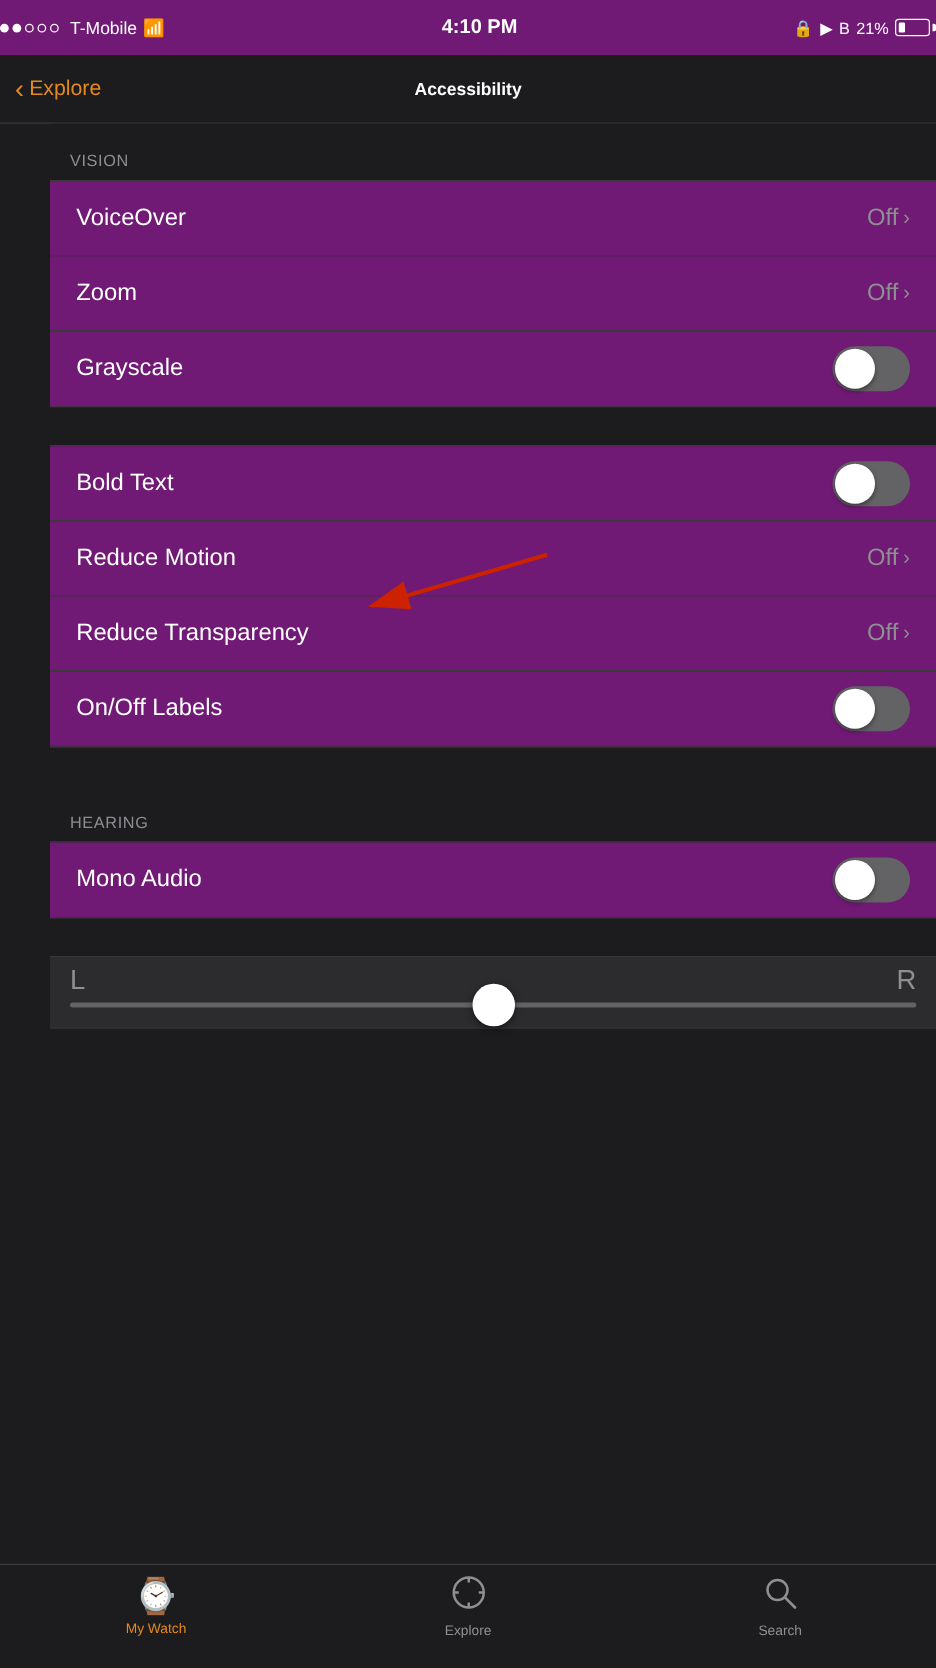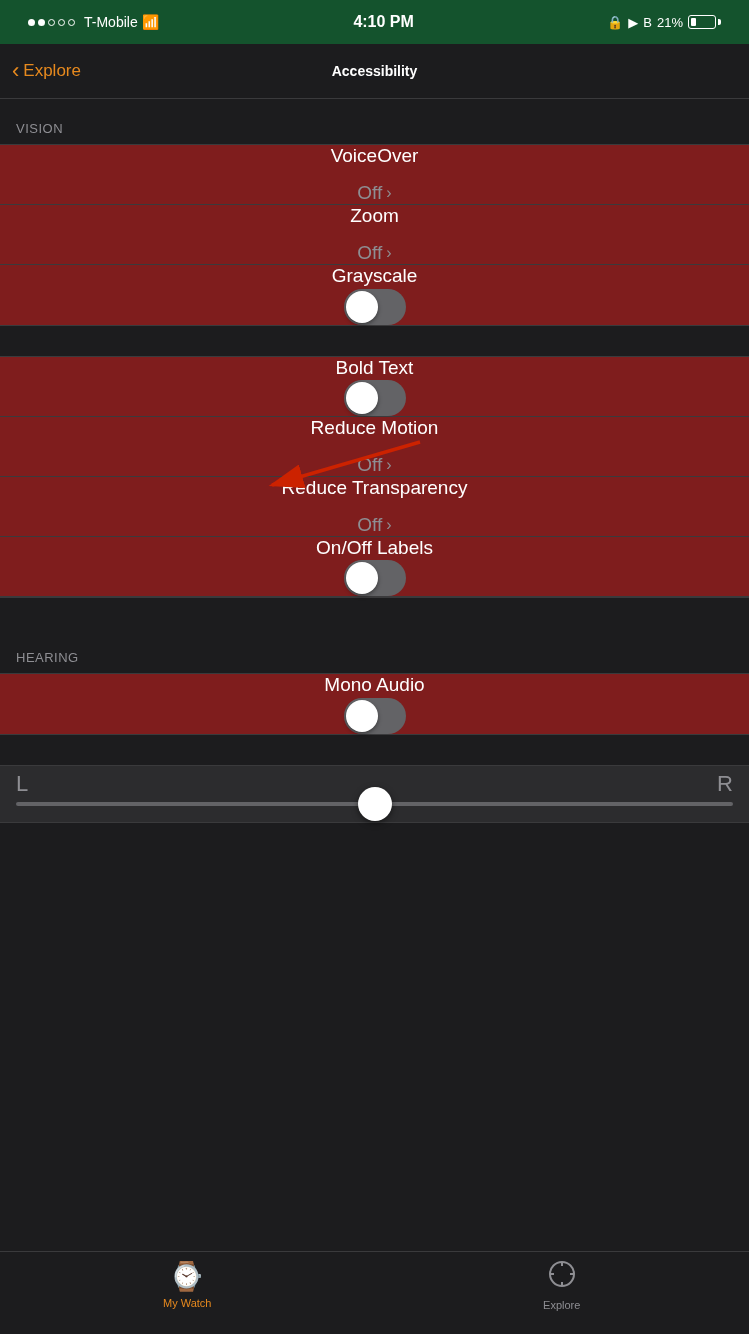--- a/index.html
+++ b/index.html
@@ -9,25 +9,25 @@
       background: #1c1c1e;
       font-family: -apple-system, 'Helvetica Neue', Arial, sans-serif;
       color: #ffffff;
       overflow: hidden;
       position: relative;
     }
 
     
     .status-bar {
       height: 44px;
-      background: #14532d;
+      background: #701a75;
       display: flex;
       align-items: center;
       justify-content: space-between;
-      padding: 0 28px;
+      padding: 0 0;
       font-size: 14px;
       color: #fff;
     }
     .status-left { display: flex; align-items: center; gap: 5px; }
     .status-center { font-weight: 600; font-size: 16px; }
     .status-right { display: flex; align-items: center; gap: 5px; font-size: 13px; }
     .signal-dots { display: flex; gap: 3px; align-items: center; }
     .dot { width: 7px; height: 7px; border-radius: 50%; background: #fff; }
     .dot.empty { background: transparent; border: 1.5px solid #fff; }
 
@@ -88,26 +88,25 @@
     
     .list-section {
       background: #2c2c2e;
       border-top: 1px solid #3a3a3c;
       border-bottom: 1px solid #3a3a3c;
     }
     .list-row {
       display: flex;
       align-items: center;
       justify-content: space-between;
-      padding: 0 6px;
+      padding: 0 21px;
       height: 60px;
-      background: #7f1d1d;
+      background: #701a75;
       border-bottom: 1px solid #3a3a3c;
       cursor: pointer;
-      flex-direction: column;
     }
     .list-row:last-child {
       border-bottom: none;
     }
     .row-label {
       font-size: 19px;
       color: #fff;
     }
     .row-right {
       display: flex;
@@ -285,21 +284,21 @@
 </div>
 
 <div class="nav-bar">
   <div class="nav-back">
     <span class="chevron">‹</span>
     <span style="color:#e6891e;font-size:17px;">Explore</span>
   </div>
   <div class="nav-title">Accessibility</div>
 </div>
 
-<div class="content" style="position:relative;">
+<div class="content" style="position:relative;margin-left:40px;">
 
   <div class="section-header">VISION</div>
 
   <div class="list-section">
     <div class="list-row">
       <span class="row-label">VoiceOver</span>
       <div class="row-right">
         <span class="row-value">Off</span>
         <span class="chevron-right">›</span>
       </div>
@@ -401,13 +400,22 @@
       <svg width="28" height="28" viewBox="0 0 28 28" fill="none" xmlns="http://www.w3.org/2000/svg">
         <circle cx="14" cy="14" r="12" stroke="#8e8e93" stroke-width="2"></circle>
         <line x1="14" y1="2" x2="14" y2="6" stroke="#8e8e93" stroke-width="2"></line>
         <line x1="14" y1="22" x2="14" y2="26" stroke="#8e8e93" stroke-width="2"></line>
         <line x1="2" y1="14" x2="6" y2="14" stroke="#8e8e93" stroke-width="2"></line>
         <line x1="22" y1="14" x2="26" y2="14" stroke="#8e8e93" stroke-width="2"></line>
       </svg>
     </span>
     <span class="tab-label">Explore</span>
   </div>
+  <div class="tab-item">
+    <span class="tab-icon">
+      <svg width="28" height="28" viewBox="0 0 28 28" fill="none" xmlns="http://www.w3.org/2000/svg">
+        <circle cx="12" cy="12" r="8" stroke="#8e8e93" stroke-width="2"></circle>
+        <line x1="18.5" y1="18.5" x2="26" y2="26" stroke="#8e8e93" stroke-width="2.2" stroke-linecap="round"></line>
+      </svg>
+    </span>
+    <span class="tab-label">Search</span>
+  </div>
 </div>
 
 </body></html>

